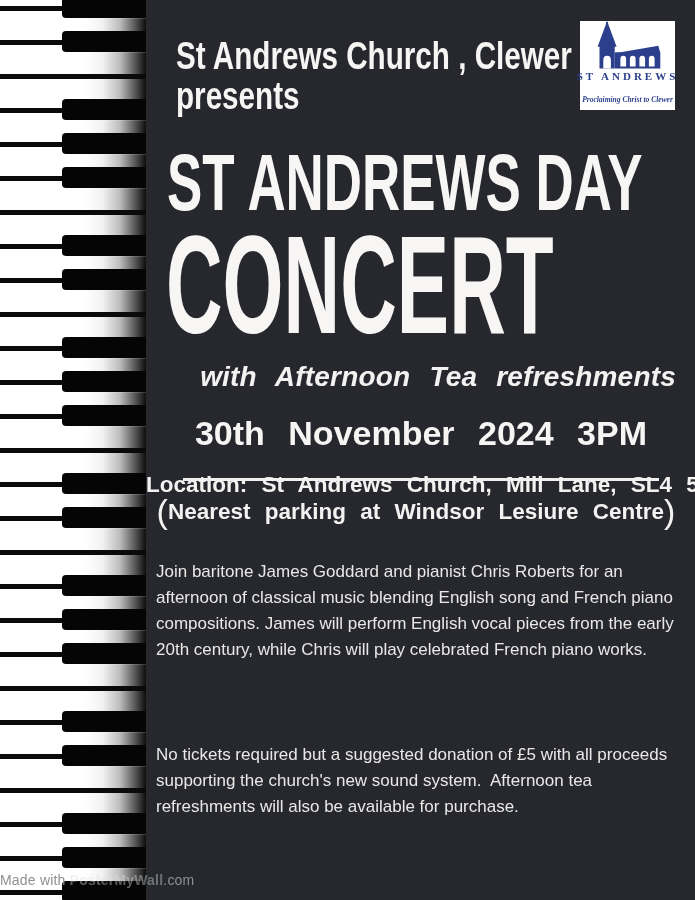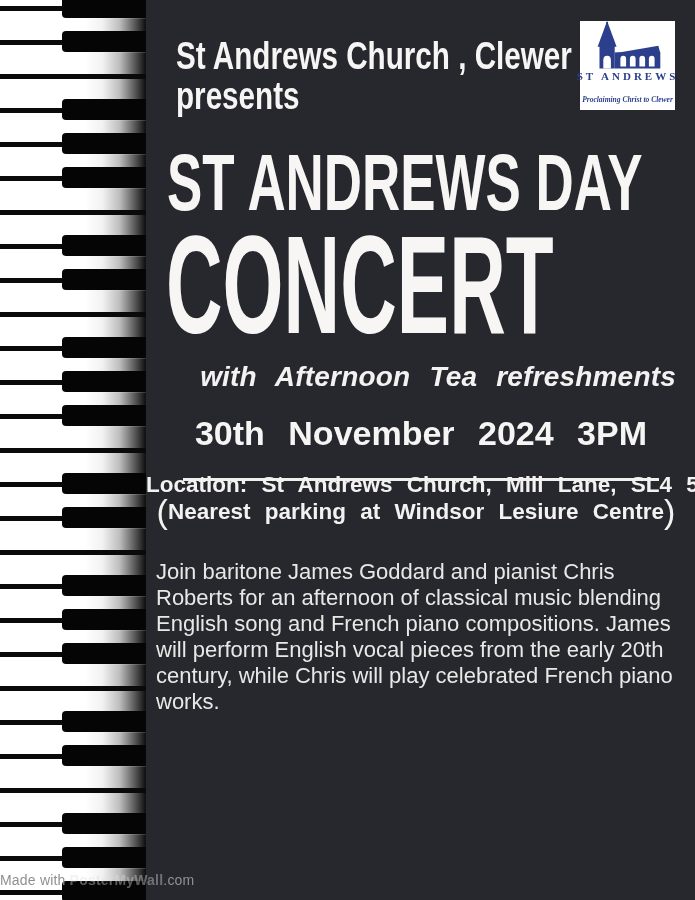--- a/index.html
+++ b/index.html
@@ -112,21 +112,21 @@
   .loc-line2{
     font-size:22.5px;word-spacing:8px;white-space:nowrap;line-height:28px;
   }
   .paren{
     font-size:34px;font-weight:normal;vertical-align:-4px;line-height:0;
   }
 
   
   .body-par{
     position:absolute;left:156px;width:522px;
-    font-size:22px;line-height:26px;color:#e9e8e7;
+    font-size:17px;line-height:26px;color:#e9e8e7;
     white-space:pre-wrap;
   }
   #paragraph1{top:559px;}
   #paragraph2{top:742px;}
 </style>
 </head>
 <body>
 
 <div id="poster">
 
@@ -214,18 +214,19 @@
   <div id="date-wrap">
     <span id="date-text">30th November 2024 3PM</span>
   </div>
 
   <div id="location">
     <div class="loc-line1">Location: St Andrews Church, Mill Lane, SL4 5JH</div>
     <div class="loc-line2"><span class="paren">(</span><span>Nearest parking at Windsor Lesiure Centre</span><span class="paren">)</span></div>
   </div>
 
   <div id="paragraph1" class="body-par">Join baritone James Goddard and pianist Chris Roberts for an afternoon of classical music blending English song and French piano compositions. James will perform English vocal pieces from the early 20th century, while Chris will play celebrated French piano works.</div>
+  <div id="paragraph2" class="body-par">No tickets required but a suggested donation of £5 with all proceeds supporting the church's new sound system.  Afternoon tea refreshments will also be available for purchase.</div>
 
   <div id="watermark">
     <span class="wm-prefix">Made with</span><span class="wm-brand">PosterMyWall</span><span class="wm-suffix">.com</span>
   </div>
 
 </div>
 
 </body></html>

